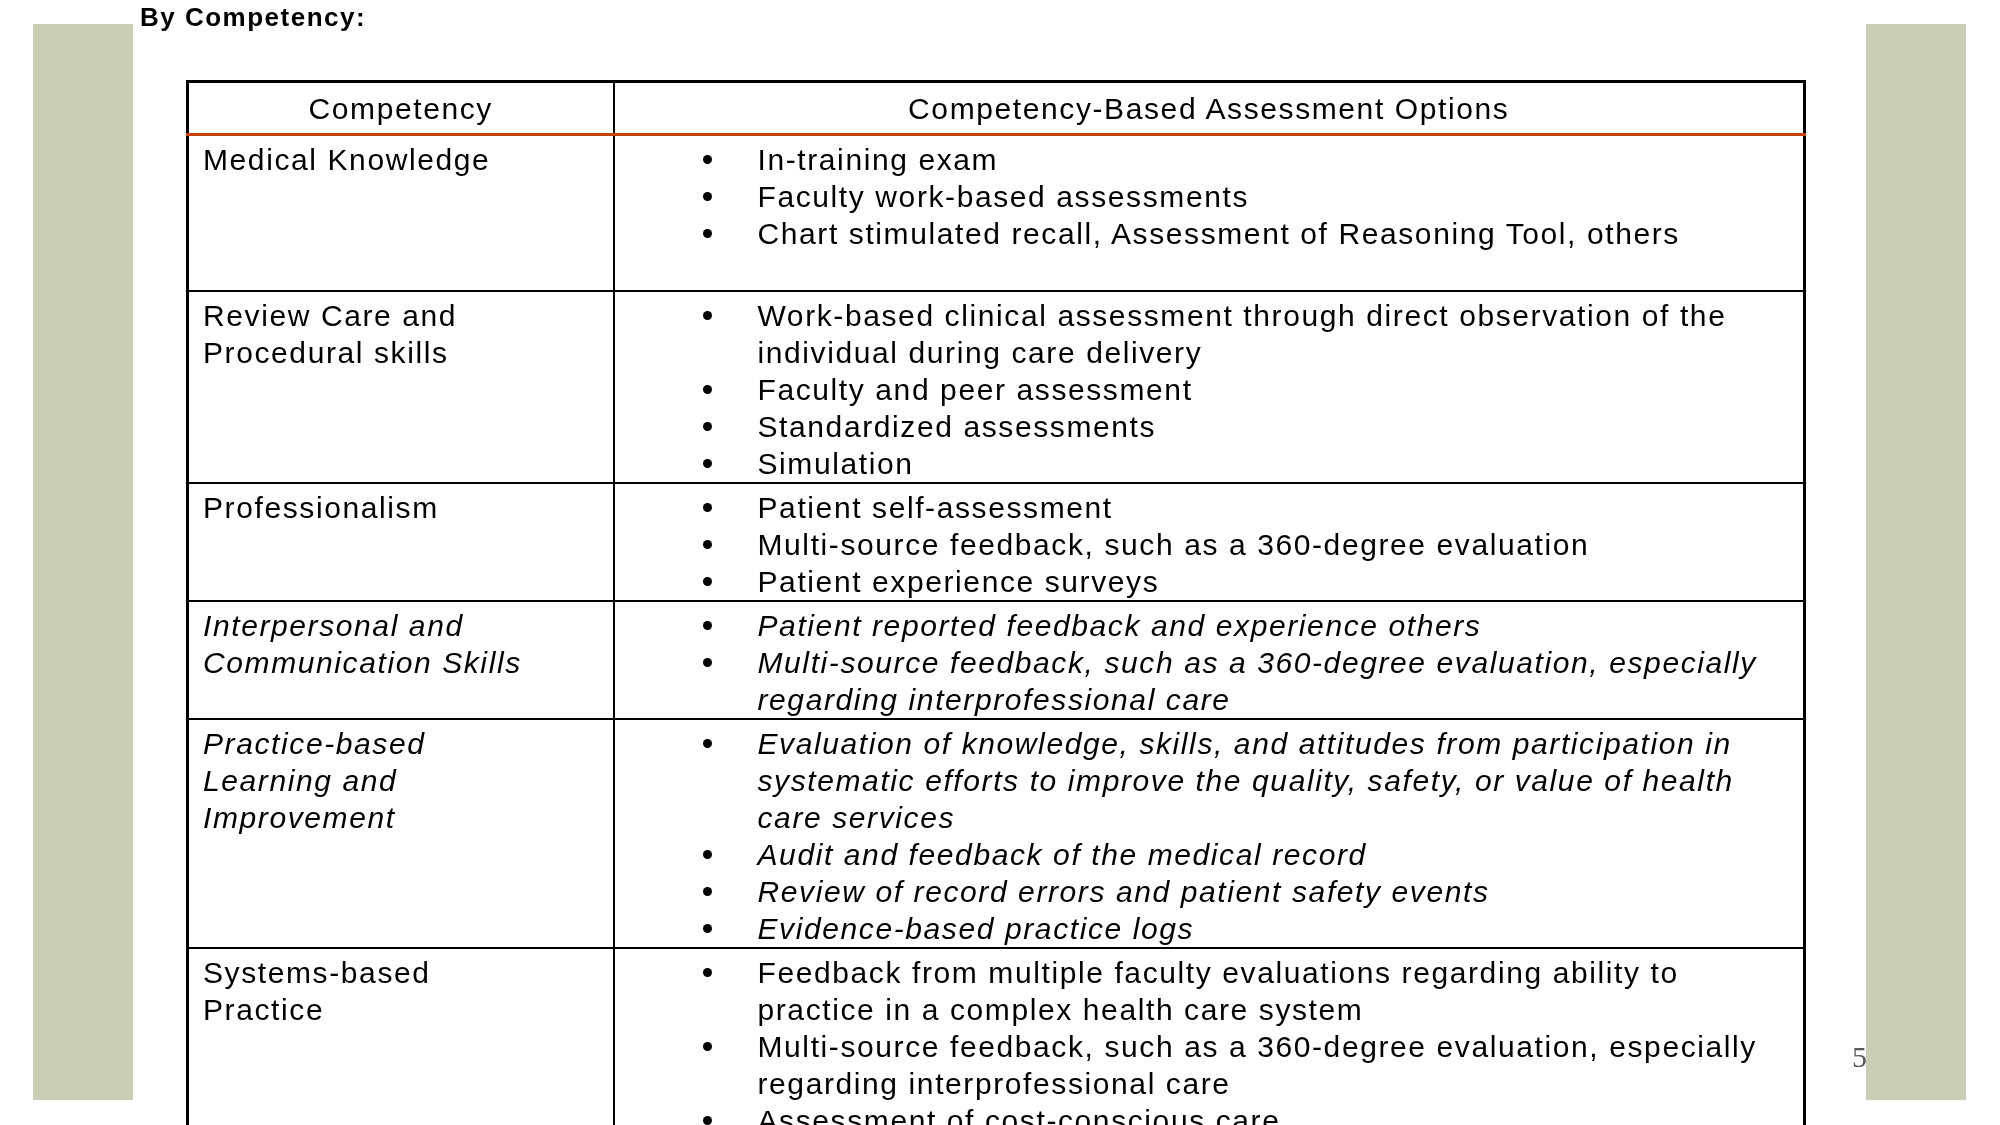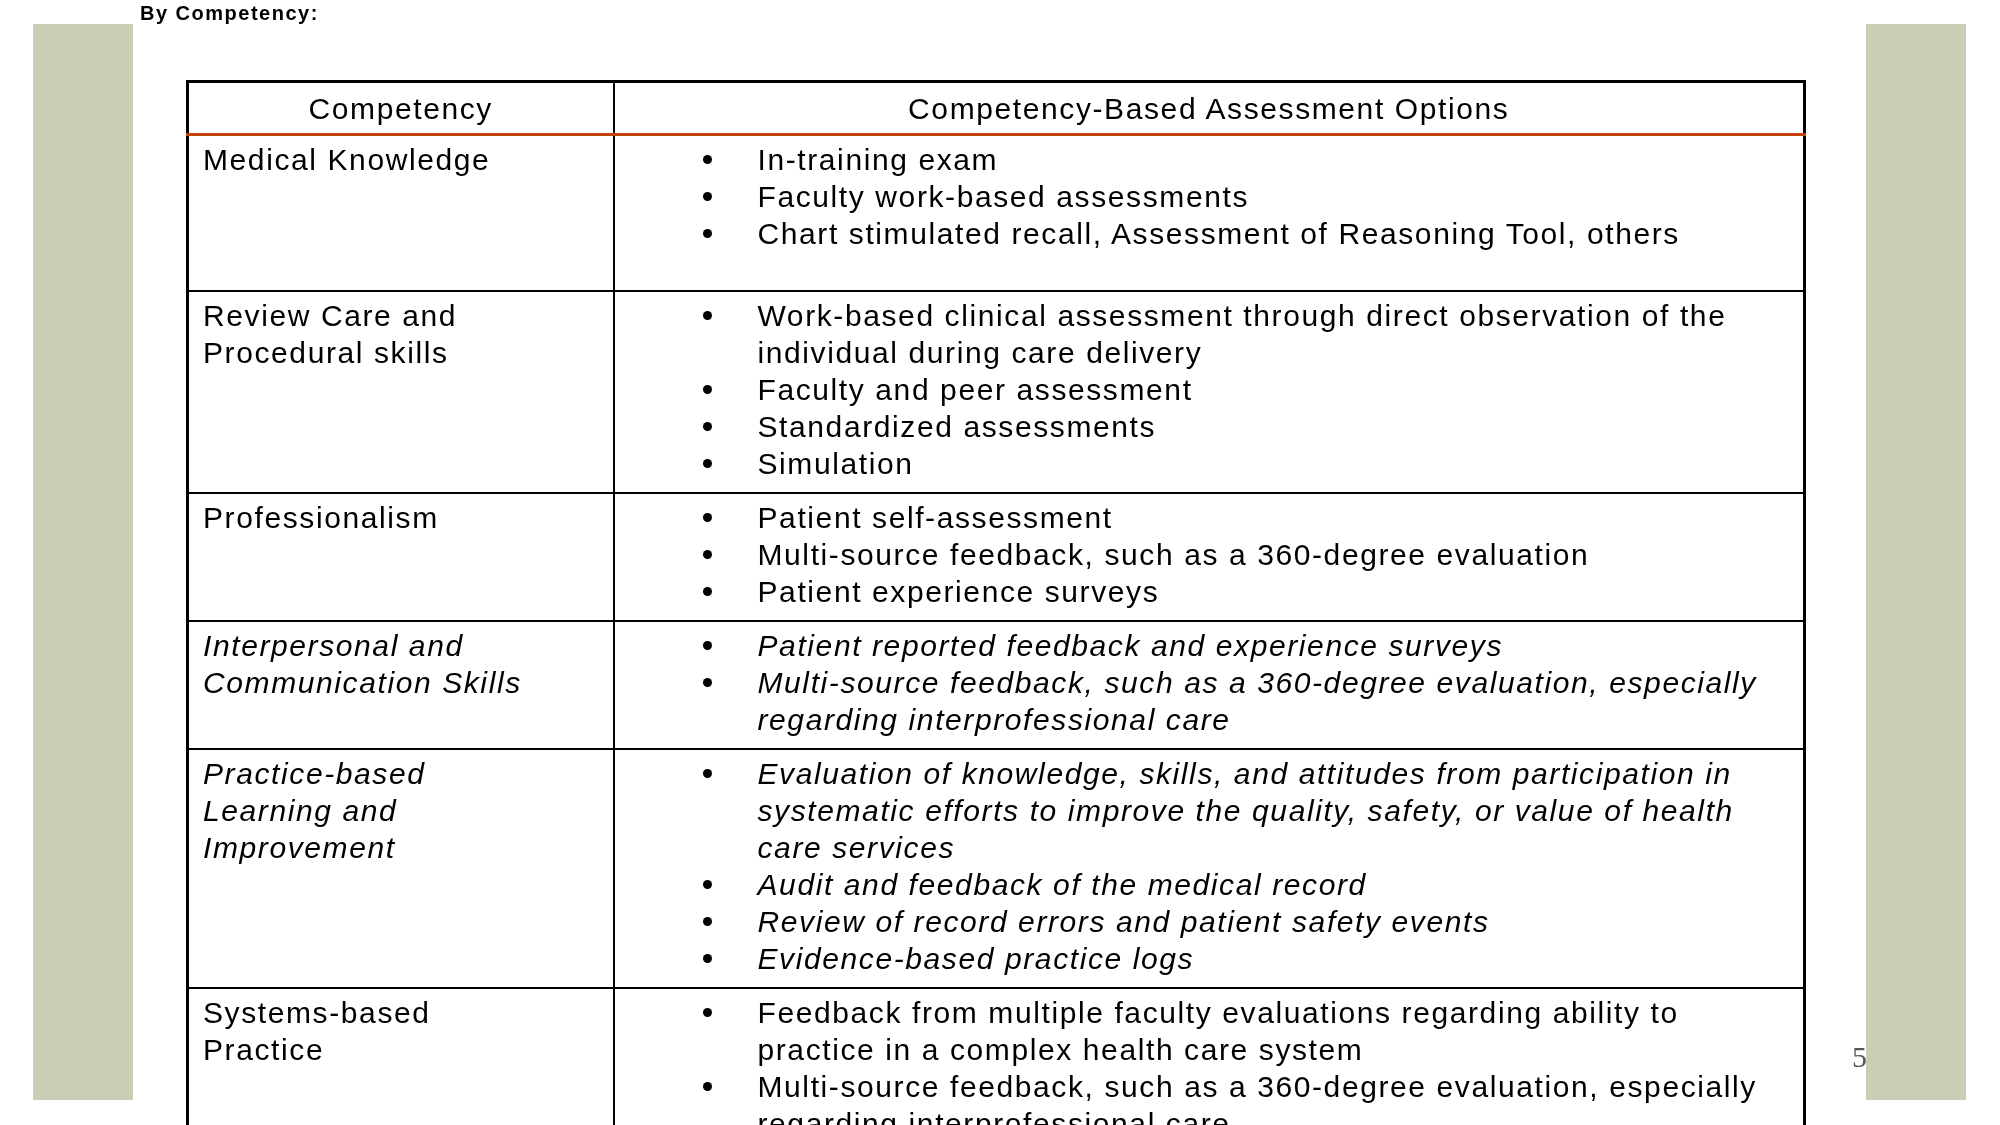--- a/index.html
+++ b/index.html
@@ -16,21 +16,21 @@
     top:24px;
     width:100px;
     height:1076px;
   }
   .bar-left{left:33px;}
   .bar-right{left:1866px;}
   .title{
     position:absolute;
     left:140px;top:2px;
     margin:0;
-    font-size:20px;
+    font-size:26px;
     font-weight:bold;
     letter-spacing:1.5px;
     color:#000;
   }
   table.comp-table{
     position:absolute;
     left:186px;top:80px;
     width:1617px;
     table-layout:fixed;
     border-collapse:collapse;
@@ -50,21 +50,21 @@
     vertical-align:middle;
     border-bottom:3px solid #c2410c;
     padding:0 4px;
   }
   col.c1{width:426px;}
   col.c2{width:1191px;}
   td.comp-cell{
     padding:5px 70px 4px 14px;
   }
   td.options-cell{
-    padding:5px 5px 10px 0;
+    padding:5px 5px 0 0;
     margin-top:36px;
   }
   ul.options-list{
     margin:0;padding:0;
     list-style:none;
   }
   li.option-item{
     position:relative;
     padding-left:143px;
   }
@@ -141,21 +141,21 @@
               <li class="option-item">Patient self-assessment</li>
               <li class="option-item">Multi-source feedback, such as a 360-degree evaluation</li>
               <li class="option-item">Patient experience surveys</li>
             </ul>
           </td>
         </tr>
         <tr>
           <td class="comp-cell">Interpersonal and Communication Skills</td>
           <td class="options-cell">
             <ul class="options-list">
-              <li class="option-item">Patient reported feedback and experience surveys</li>
+              <li class="option-item">Patient reported feedback and experience others</li>
               <li class="option-item">Multi-source feedback, such as a 360-degree evaluation, especially regarding interprofessional care</li>
             </ul>
           </td>
         </tr>
         <tr>
           <td class="comp-cell">Practice-based Learning and Improvement</td>
           <td class="options-cell">
             <ul class="options-list">
               <li class="option-item">Evaluation of knowledge, skills, and attitudes from participation in systematic efforts to improve the quality, safety, or value of health care services</li>
               <li class="option-item">Audit and feedback of the medical record</li>

